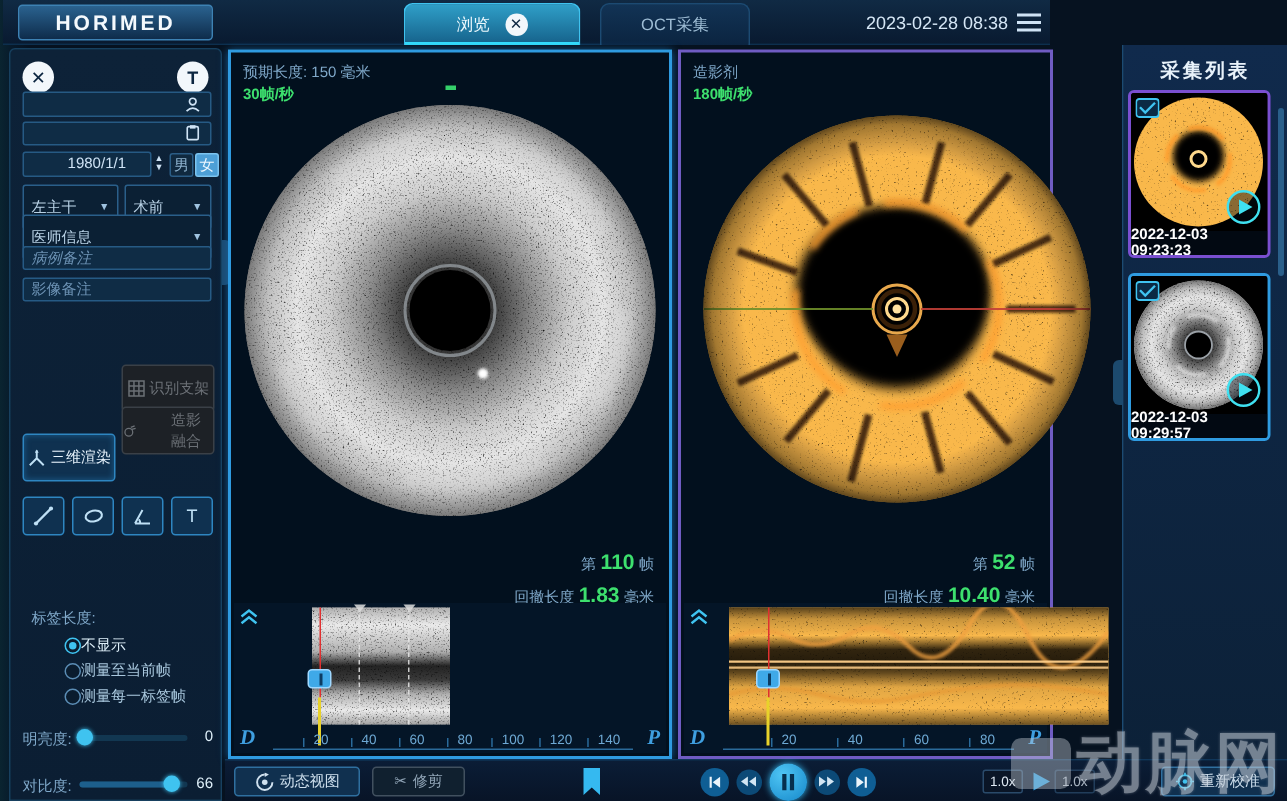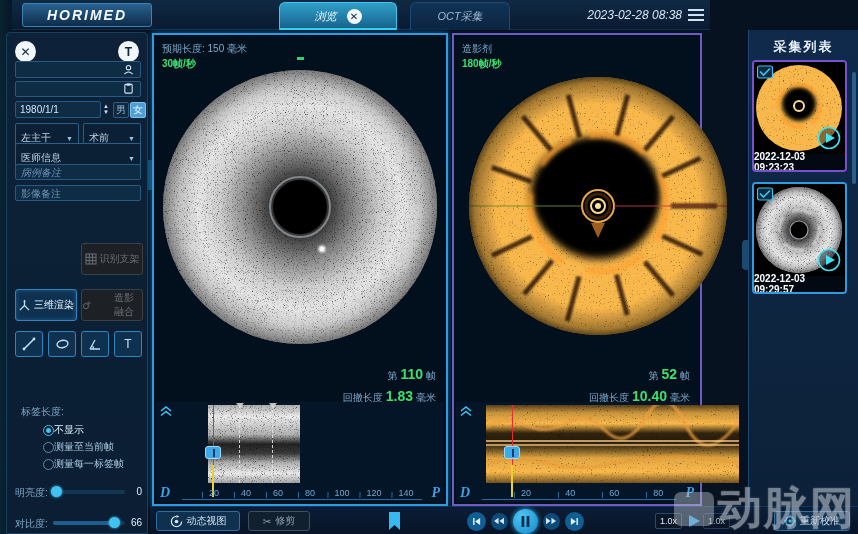--- a/index.html
+++ b/index.html
@@ -1,20 +1,20 @@
 <!DOCTYPE html>
 <html><head>
 <meta charset="utf-8">
 <style>
   html,body{margin:0;padding:0;background:#04101d;}
   *{box-sizing:border-box;font-family:"Liberation Sans","DejaVu Sans",sans-serif;}
   #app{position:relative;width:858px;height:534px;overflow:hidden;background:linear-gradient(90deg,#0a2430 0px,#071a2b 8px,#061220 20px);color:#cfe3f5;}
 
   
-  .topbar{position:absolute;left:12px;top:0;width:698px;height:30px;background:linear-gradient(180deg,#102a44,#091a30);border-bottom:1px solid #0d2f4e;font-style:italic;}
+  .topbar{position:absolute;left:2px;top:0;width:698px;height:30px;background:linear-gradient(180deg,#102a44,#091a30);border-bottom:1px solid #0d2f4e;}
   .logo{position:absolute;left:10px;top:3px;width:130px;height:24px;display:flex;align-items:center;justify-content:center;
         background:linear-gradient(180deg,#2a628f,#0e2c4b);border:1px solid #3d82b4;border-radius:3px;
         font-weight:bold;font-size:14px;letter-spacing:2px;color:#f4f9fd;}
   .tab{position:absolute;top:2px;height:28px;display:flex;align-items:center;justify-content:center;font-size:11px;
        color:#9dbcd4;background:linear-gradient(180deg,#123355,#0b2440);border:1px solid #1c4a72;border-bottom:none;border-radius:6px 6px 0 0;}
   .tab.active{background:linear-gradient(180deg,#2f9fc8,#156089);color:#ecf8fd;border-color:#3fc3f0;box-shadow:inset 0 -2px 0 #35e0ff;}
   .tab-close{width:15px;height:15px;margin-left:10px;border-radius:50%;background:#f2f7fb;color:#0b2540;font-size:10px;font-weight:bold;
        display:flex;align-items:center;justify-content:center;line-height:1;}
   .datetime{position:absolute;right:28px;top:8px;font-size:12px;color:#d5e6f5;}
   .menu-icon{position:absolute;right:6px;top:9px;width:16px;height:12px;display:flex;flex-direction:column;justify-content:space-between;}
@@ -191,21 +191,21 @@
     <svg class="inp-icon" style="right:13px;top:31px;" viewBox="0 0 12 12">
       <circle cx="6" cy="4" r="2.4" fill="none" stroke="#cfe3f5" stroke-width="1.2"></circle>
       <path d="M1.5 11 Q6 6.5 10.5 11" fill="none" stroke="#cfe3f5" stroke-width="1.2"></path>
     </svg>
     <input class="inp" style="top: 48px; height: 16px;">
     <svg class="inp-icon" style="right:13px;top:50px;" viewBox="0 0 12 12">
       <rect x="2" y="1.5" width="8" height="9.5" rx="1" fill="none" stroke="#cfe3f5" stroke-width="1.2"></rect>
       <rect x="4" y="0.5" width="4" height="2.5" fill="#cfe3f5"></rect>
     </svg>
 
-    <input class="inp" style="top: 68px; height: 17px; width: 86px; text-align: left; padding: 0px 4px;" value="1980/1/1">
+    <input class="inp" style="top: 68px; height: 17px; width: 86px; text-align: right; padding: 0px 16px;" value="1980/1/1">
     <div class="spinner" style="left:96px;top:70px;">
         <span>▲</span>
         <span>▼</span>
       </div>
     <div class="gender m" style="left:106px;top:69px;">
         <span>男</span>
       </div>
     <div class="gender f" style="left:123px;top:69px;">
         <span>女</span>
       </div>
@@ -233,21 +233,21 @@
       </svg>
       <span>识别支架</span>
     </div>
     <div class="act-btn on" style="left:8px;top:256px;">
       <svg width="13" height="13" viewBox="0 0 14 14">
         <path d="M7 7 V1.5 M7 7 L2 12 M7 7 L12 12" fill="none" stroke="#bfe0f5" stroke-width="1.4"></path>
         <path d="M5.6 3 L7 0.8 L8.4 3 Z" fill="#bfe0f5"></path>
       </svg>
       <span>三维渲染</span>
     </div>
-    <div class="act-btn off" style="left:74px;top:256px;gap:23px;">
+    <div class="act-btn off" style="left:74px;top:238px;gap:23px;">
       <svg width="13" height="13" viewBox="0 0 14 14">
         <circle cx="6" cy="8" r="4" fill="none" stroke="#6b7076" stroke-width="1.3"></circle>
         <path d="M8 3 L12 1.5 M9 5 L13 4" stroke="#6b7076" stroke-width="1.3"></path>
       </svg>
       <span>造影融合</span>
     </div>
 
     <div class="tool-btn" style="left:8px;top:298px;">
       <svg width="14" height="14" viewBox="0 0 14 14">
           <path d="M2 12 L12 2" stroke="#bfe0f5" stroke-width="1.6"></path>

